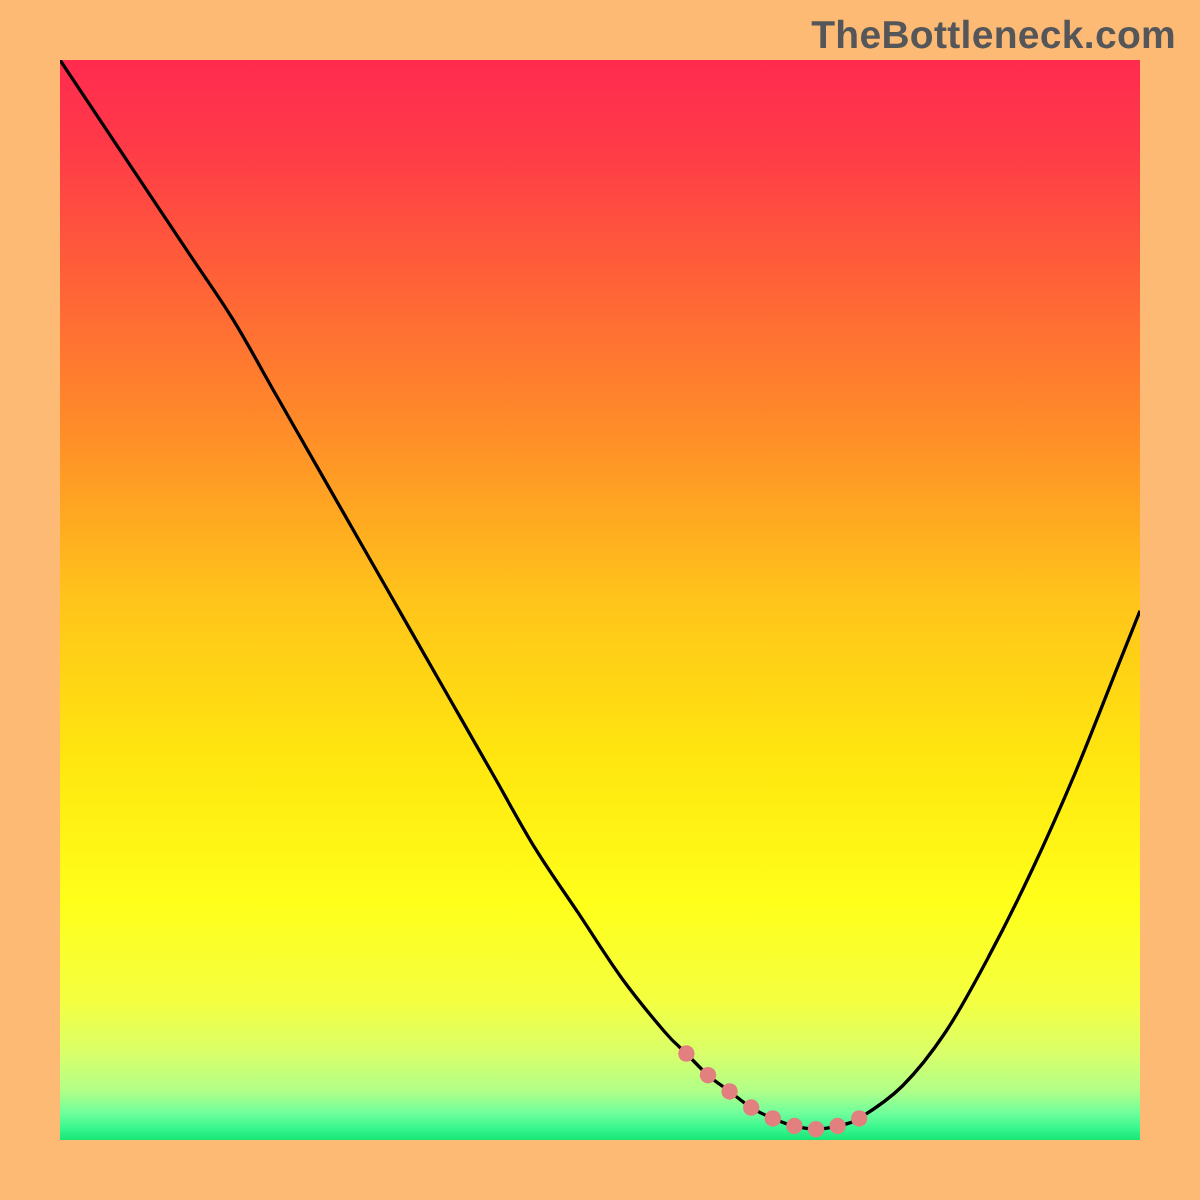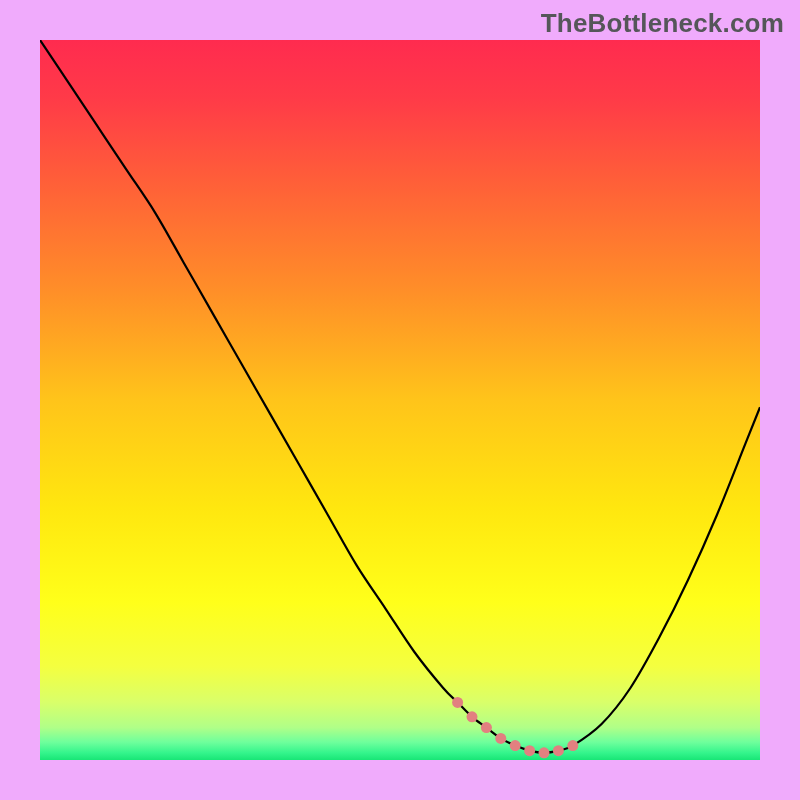--- a/index.html
+++ b/index.html
@@ -8,21 +8,21 @@
     width: 800px;
     height: 800px;
     background: #000;
     overflow: hidden;
     font-family: Arial, Helvetica, sans-serif;
   }
   .frame {
     position: relative;
     width: 800px;
     height: 800px;
-    background: #f0abfc;
+    background: #fdba74;
   }
   .plot-area {
     position: absolute;
     left: 40px;
     top: 40px;
     width: 720px;
     height: 720px;
     overflow: hidden;
   }
   .gradient-bg {

